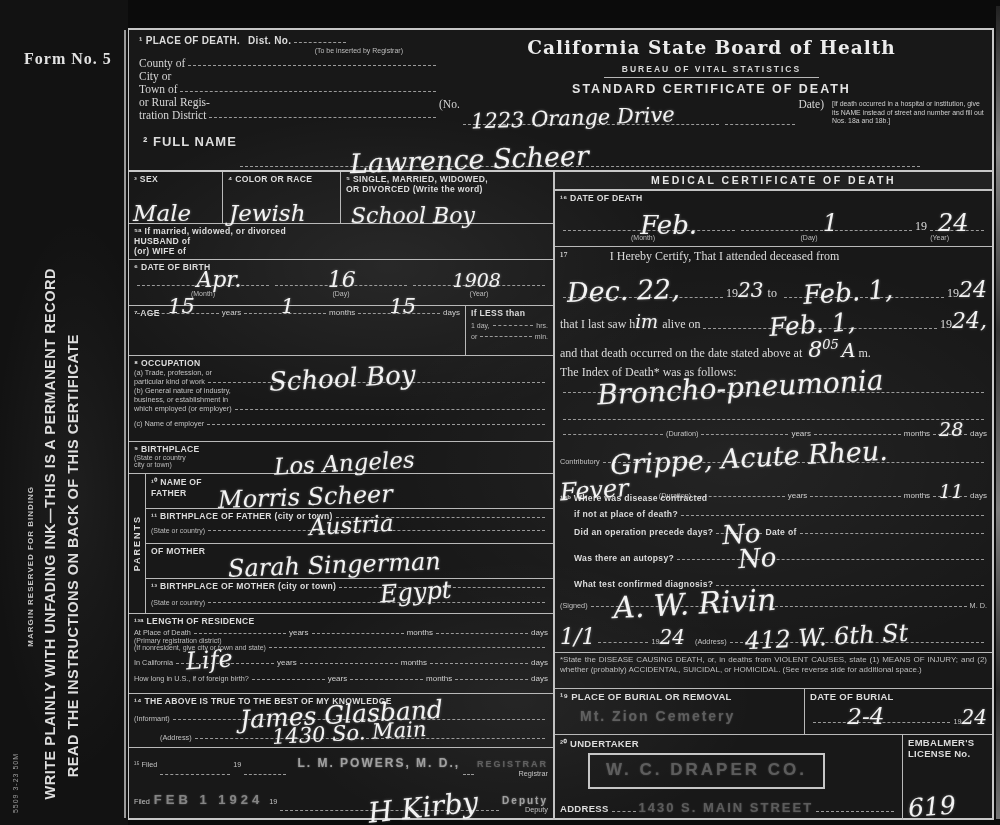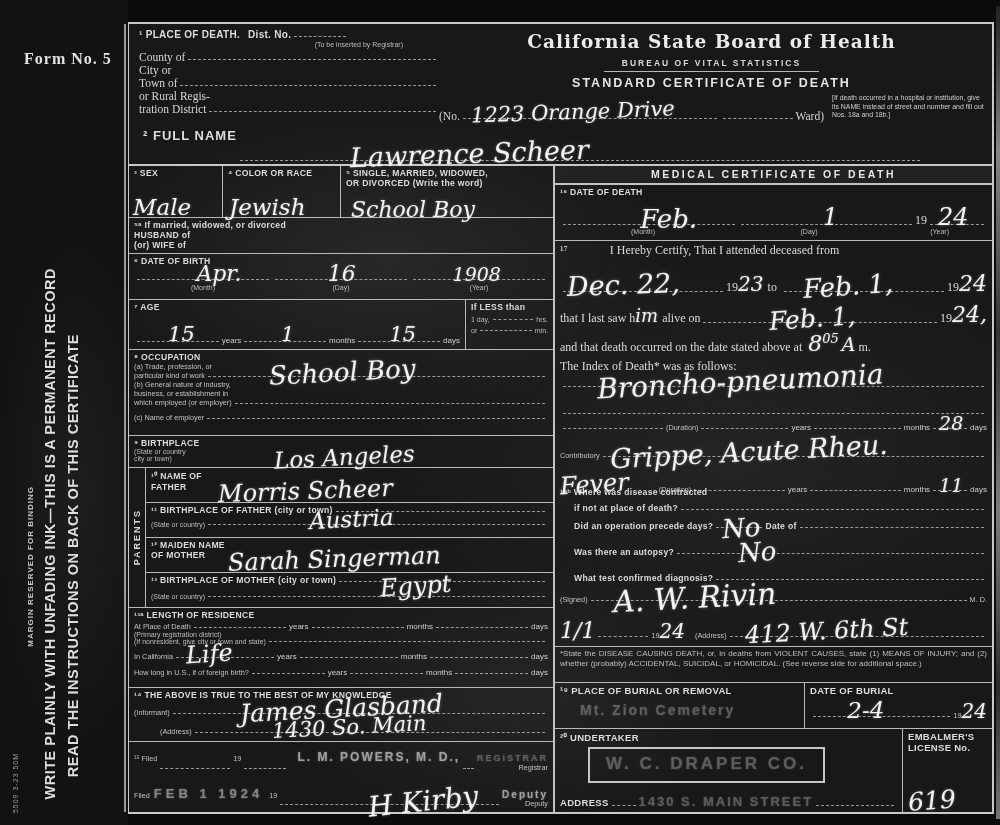--- a/index.html
+++ b/index.html
@@ -31,21 +31,21 @@
   .formno { position:absolute; left:24px; top:50px; font-family:"Liberation Serif",serif;
     font-weight:bold; font-size:16px; color:#e2e2e2; letter-spacing:1px; }
   .vwrap { position:absolute; left:12px; top:160px; bottom:8px; display:flex; align-items:flex-end; gap:7px; }
   .vtext { writing-mode:vertical-rl; transform:rotate(180deg); white-space:nowrap; color:#dedede; }
   .v-code { font-size:7px; color:#9e9e9e; letter-spacing:1px; margin-bottom:4px; }
   .v-sm { font-size:8px; font-weight:bold; letter-spacing:1px; margin-bottom:170px; color:#c9c9c9; }
   .v-big { font-size:14.5px; font-weight:bold; letter-spacing:.5px; margin-bottom:18px; }
   .v-big2 { font-size:14.5px; font-weight:bold; letter-spacing:.5px; margin-bottom:40px; }
 
   
-  .formbox { position:absolute; left:128px; top:22px; width:866px; height:792px;
+  .formbox { position:absolute; left:128px; top:28px; width:866px; height:792px;
     border:2px solid #c8c8c8; border-left:1px solid #c8c8c8; }
   .dbl { position:absolute; left:-5px; top:0; bottom:0; width:2px; background:#bdbdbd; opacity:.8; }
 
   
   .row { display:flex; align-items:baseline; }
   .dots { flex:1; min-width:10px; border-bottom:1px dashed #9a9a9a; align-self:flex-end;
     height:2px; margin:0 3px 3px 3px; position:relative; }
   .dseg { flex:none; }
   .b { font-weight:bold; font-size:8.6px; letter-spacing:.3px; color:#dcdcdc; }
   .fs10 { font-size:10px; } .fs13 { font-size:13px; letter-spacing:1px; }
@@ -71,21 +71,21 @@
   .hdr-left { width:300px; display:flex; flex-direction:column; gap:1px; }
   .hdr-right { flex:1; display:flex; flex-direction:column; }
   .hr1 { display:flex; }
   .titles { flex:1; text-align:center; padding-top:2px; }
   .board { font-family:"DejaVu Serif",serif; font-weight:bold; font-size:18.5px;
     letter-spacing:1px; color:#ececec; }
   .bureau { display:inline-block; font-size:8.5px; font-weight:bold; letter-spacing:2px;
     border-bottom:1px solid #b7b7b7; padding:3px 18px 3px; color:#d9d9d9; }
   .standard { font-size:12.5px; font-weight:bold; letter-spacing:2px; margin-top:4px; color:#e4e4e4; }
   .index { width:216px; padding-top:10px; display:flex; flex-direction:column; gap:8px; }
-  .hr2 { display:flex; align-items:flex-end; margin-top:2px; }
+  .hr2 { display:flex; margin-top:2px; }
   .noward { flex:1; display:flex; align-items:baseline; }
   .note { width:160px; font-size:6.9px; line-height:1.25; color:#cfcfcf; text-align:left;
     padding:2px 0 2px 8px; }
   .hdr-name { display:flex; align-items:baseline; height:36px; flex:none; padding:0 4px; }
 
   
   .cols { display:flex; height:648px; }
   .lcol { width:424px; display:flex; flex-direction:column; }
   .rcol { flex:1; border-left:2px solid #c2c2c2; display:flex; flex-direction:column; }
   .cell { padding:2px 5px; position:relative; }
@@ -160,21 +160,21 @@
               <div class="standard">STANDARD CERTIFICATE OF DEATH</div>
             </div>
           </div>
           <div class="hr2">
             <div class="noward">
               <span class="ser2">(No.</span>
               <span class="dots">
                 <span class="abs hw" style="left:8px;bottom:-2px;font-size:21px;transform:rotate(-2deg)">1223 Orange Drive</span>
               </span>
               <span class="dots dseg" style="width:70px"></span>
-              <span class="ser2">Ward)</span>
+              <span class="ser2">Date)</span>
             </div>
             <div class="note">[If death occurred in a hospital or institution, give its NAME instead of street and number and fill out Nos. 18a and 18b.]</div>
           </div>
         </div>
       </div>
 
       <div class="hdr-name">
         <span class="b fs13">² FULL NAME</span>
         <span class="dots" style="margin-right:60px">
           <span class="abs hw" style="left:110px;bottom:-4px;font-size:27px;transform:rotate(-2deg)">Lawrence Scheer</span>
@@ -222,21 +222,21 @@
             </span>
           </div>
           <div class="row" style="margin-top:1px">
             <span class="tiny" style="flex:1;text-align:center">(Month)</span>
             <span class="tiny" style="flex:1;text-align:center">(Day)</span>
             <span class="tiny" style="flex:1;text-align:center">(Year)</span>
           </div>
         </div>
 
         <div class="bb" style="height:50px;display:flex">
-          <div class="cell" style="flex:1;display:flex;flex-direction:column;justify-content:flex-end">
+          <div class="cell" style="flex:1;display:flex;flex-direction:column;justify-content:flex-start">
             <div class="b" style="position:absolute;top:2px;left:5px">⁷ AGE</div>
             <div class="row" style="margin-bottom:2px">
               <span class="dots">
                 <span class="abs hw" style="left:38%;bottom:-1px;font-size:21px">15</span>
               </span>
               <span class="tok">years</span>
               <span class="dots">
                 <span class="abs hw" style="left:45%;bottom:-1px;font-size:21px">1</span>
               </span>
               <span class="tok">months</span>
@@ -315,21 +315,20 @@
                 <span class="dots"></span>
               </div>
               <div class="row" style="margin-top:6px">
                 <span class="tiny">(State or country)</span>
                 <span class="dots">
                   <span class="abs hw" style="left:30%;bottom:-3px;font-size:23px;transform:rotate(-3deg)">Austria</span>
                 </span>
               </div>
             </div>
             <div class="bb cell" style="flex:1">
-              <div class="b">¹² MAIDEN NAME</div>
               <div class="b">OF MOTHER</div>
               <span class="abs hw" style="left:82px;bottom:4px;font-size:24px;transform:rotate(-2deg)">Sarah Singerman</span>
             </div>
             <div class="cell" style="flex:1">
               <div class="row">
                 <span class="b">¹³ BIRTHPLACE OF MOTHER (city or town)</span>
                 <span class="dots">
                   <span class="abs hw" style="left:20%;bottom:-14px;font-size:24px;transform:rotate(-4deg)">Egypt</span>
                 </span>
               </div>

